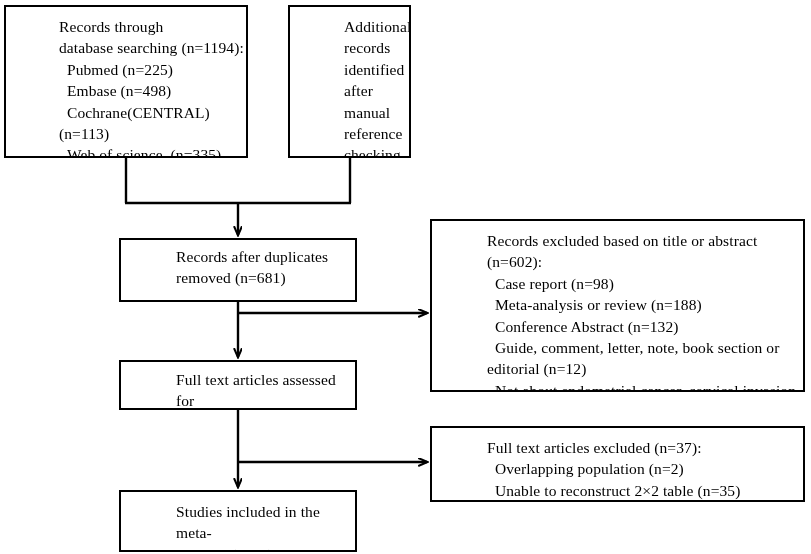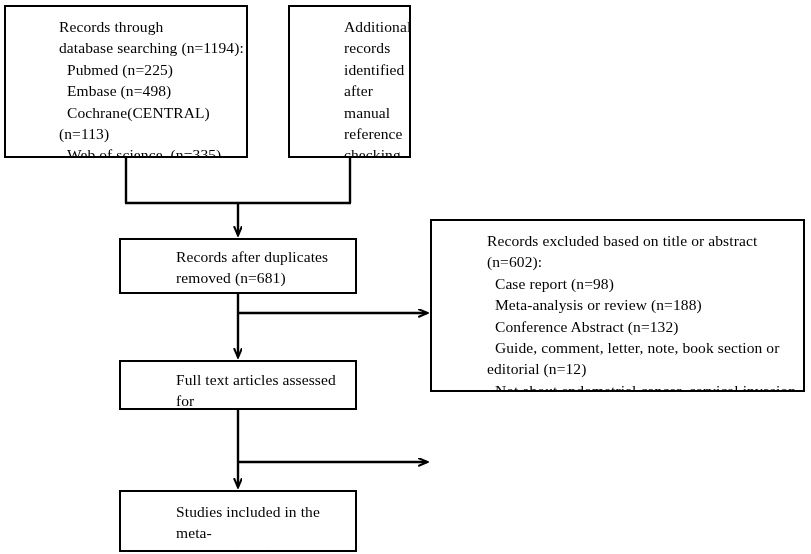--- a/index.html
+++ b/index.html
@@ -39,21 +39,21 @@
     line-height: 1.38;
     letter-spacing: 0.1px;
   }
   
   #node-db-search   { left: 4px;   top: 5px;   width: 244px; height: 153px; }
   #node-db-search .node-text   { margin: 9px 0 0 9px; }
 
   #node-manual-refs { left: 288px; top: 5px;   width: 123px; height: 153px; }
   #node-manual-refs .node-text { margin: 9px 0 0 10px; }
 
-  #node-dedup       { left: 119px; top: 238px; width: 238px; height: 56px; }
+  #node-dedup       { left: 119px; top: 238px; width: 238px; height: 64px; }
   #node-dedup .node-text       { margin: 6px 0 0 11px; }
 
   #node-excluded-ta { left: 430px; top: 219px; width: 375px; height: 173px; }
   #node-excluded-ta .node-text { margin: 9px 0 0 11px; }
 
   #node-fulltext    { left: 119px; top: 360px; width: 238px; height: 50px; }
   #node-fulltext .node-text    { margin: 7px 0 0 11px; }
 
   #node-excluded-ft { left: 430px; top: 426px; width: 375px; height: 76px; }
   #node-excluded-ft .node-text { margin: 9px 0 0 11px; }
@@ -121,19 +121,24 @@
 editorial (n=12)
   Not about endometrial cancer, cervical invasion, or
 MRI (n=172)</span>
   </div>
 
   <div class="node" id="node-fulltext">
     <span class="node-text">Full text articles assessed for
 eligibility (n=39)</span>
   </div>
 
+  <div class="node" id="node-excluded-ft">
+    <span class="node-text">Full text articles excluded (n=37):
+  Overlapping population (n=2)
+  Unable to reconstruct 2×2 table (n=35)</span>
+  </div>
 
   <div class="node" id="node-included">
     <span class="node-text">Studies included in the meta-
 analysis (n=42)</span>
   </div>
 
 </div>
 
 </body></html>

